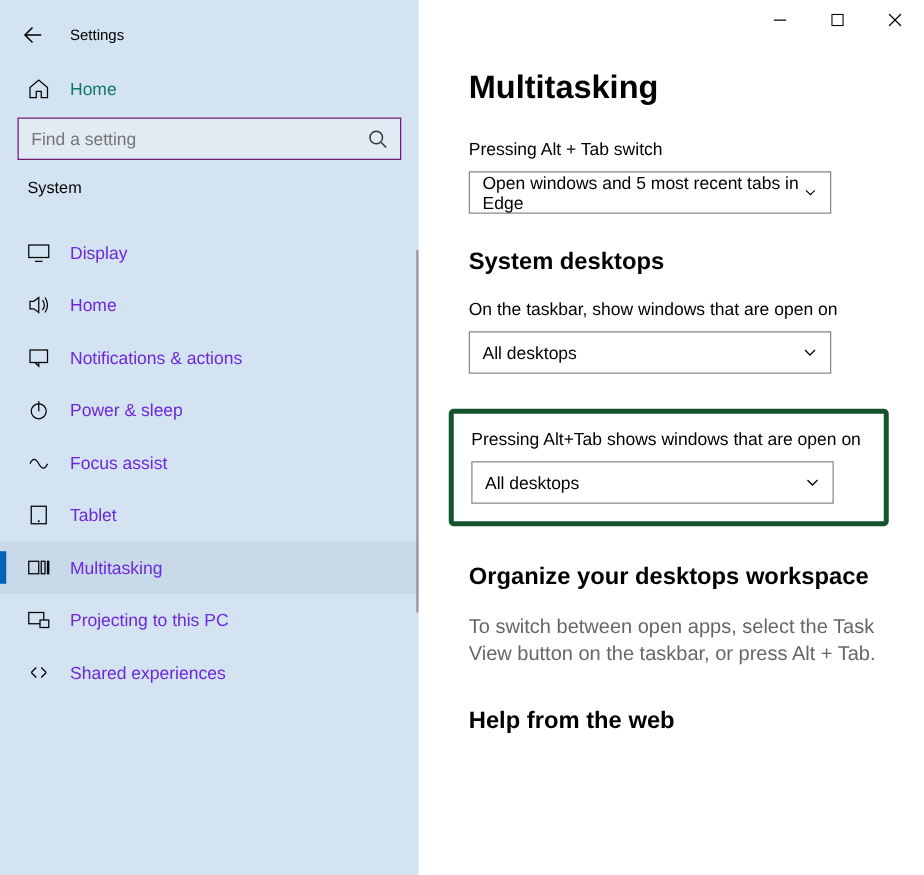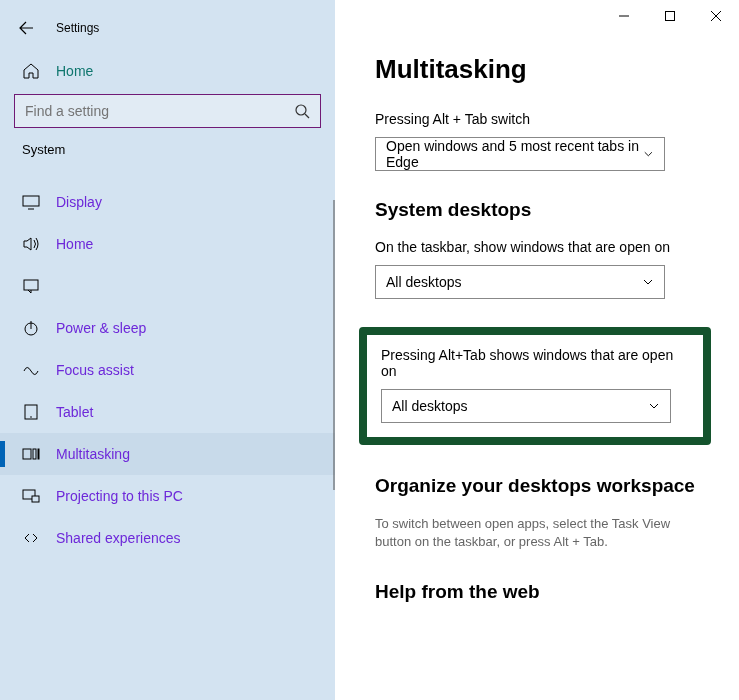--- a/index.html
+++ b/index.html
@@ -36,24 +36,24 @@
 
 .page-heading { font-size: 26px; font-weight: 600; margin-top: 54px; margin-bottom: 26px; color: #000; }
 
 .field-label { font-size: 14px; color: #000; margin-bottom: 10px; }
 .dropdown { width: 290px; height: 34px; border: 1px solid #888; display: flex; align-items: center; padding: 0 10px; cursor: pointer; margin-bottom: 28px; justify-content: space-between; }
 .dropdown .value { font-size: 14px; color: #000; }
 .dropdown .chev { width: 12px; height: 12px; }
 
 .section-heading { font-size: 19px; font-weight: 600; color: #000; margin-top: 10px; margin-bottom: 18px; }
 
-.highlight-box { border: 8px solid #14532d; border-radius: 4px; padding: 12px 14px 4px 14px; margin-left: -16px; margin-right: -2px; margin-bottom: 30px; }
+.highlight-box { border: 4px solid #14532d; border-radius: 4px; padding: 12px 14px 4px 14px; margin-left: -16px; margin-right: -2px; margin-bottom: 30px; }
 .highlight-box .dropdown { margin-bottom: 10px; }
 
-.section-desc { font-size: 13px; color: #666; line-height: 1.4; margin-bottom: 30px; }
+.section-desc { font-size: 16px; color: #666; line-height: 1.4; margin-bottom: 30px; }
 </style>
 </head>
 <body>
 
 <div class="sidebar">
   <div class="titlebar-row">
     <div class="back-btn">
       <svg width="16" height="16" viewBox="0 0 16 16">
           <path d="M8 2 L2 8 L8 14 M2 8 L15 8" stroke="#000" stroke-width="1.2" fill="none"></path>
         </svg>
@@ -90,20 +90,21 @@
       <svg class="icon" viewBox="0 0 18 18">
           <path d="M2 6 L5 6 L9 3 L9 15 L5 12 L2 12 Z M12 5 Q15 9 12 13 M14 3 Q18 9 14 15" stroke="#000" fill="none"></path>
         </svg>
       <div class="label">Home</div>
     </div>
     <div class="nav-item">
       <svg class="icon" viewBox="0 0 18 18">
           <rect x="2" y="3" width="14" height="10" stroke="#000" fill="none"></rect>
           <path d="M6 13 L9 16 L9 13" stroke="#000" fill="none"></path>
         </svg>
+      <div class="label">Notifications &amp; actions</div>
     </div>
     <div class="nav-item">
       <svg class="icon" viewBox="0 0 18 18">
           <circle cx="9" cy="10" r="6" stroke="#000" fill="none"></circle>
           <path d="M9 2 L9 10" stroke="#000"></path>
         </svg>
       <div class="label">Power &amp; sleep</div>
     </div>
     <div class="nav-item">
       <svg class="icon" viewBox="0 0 18 18">

